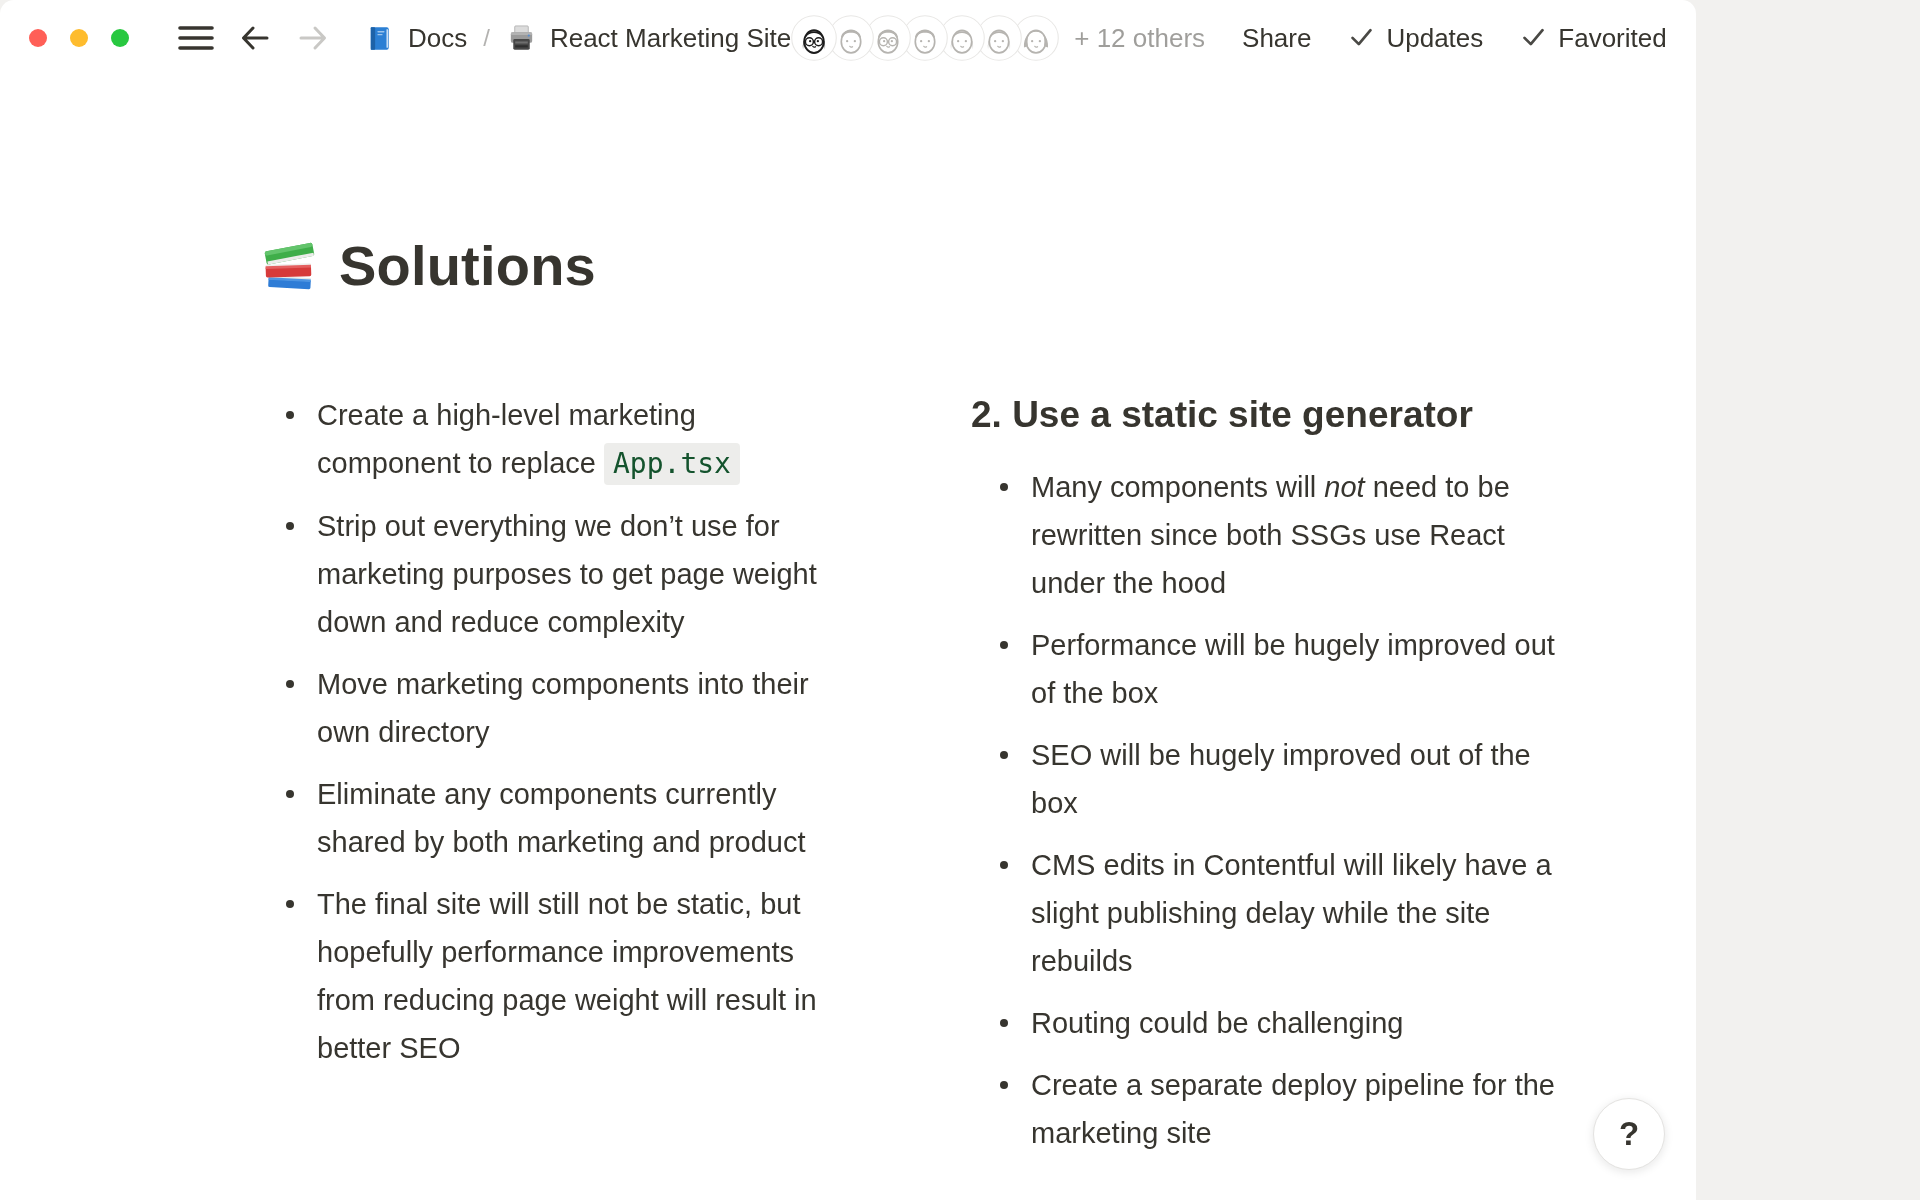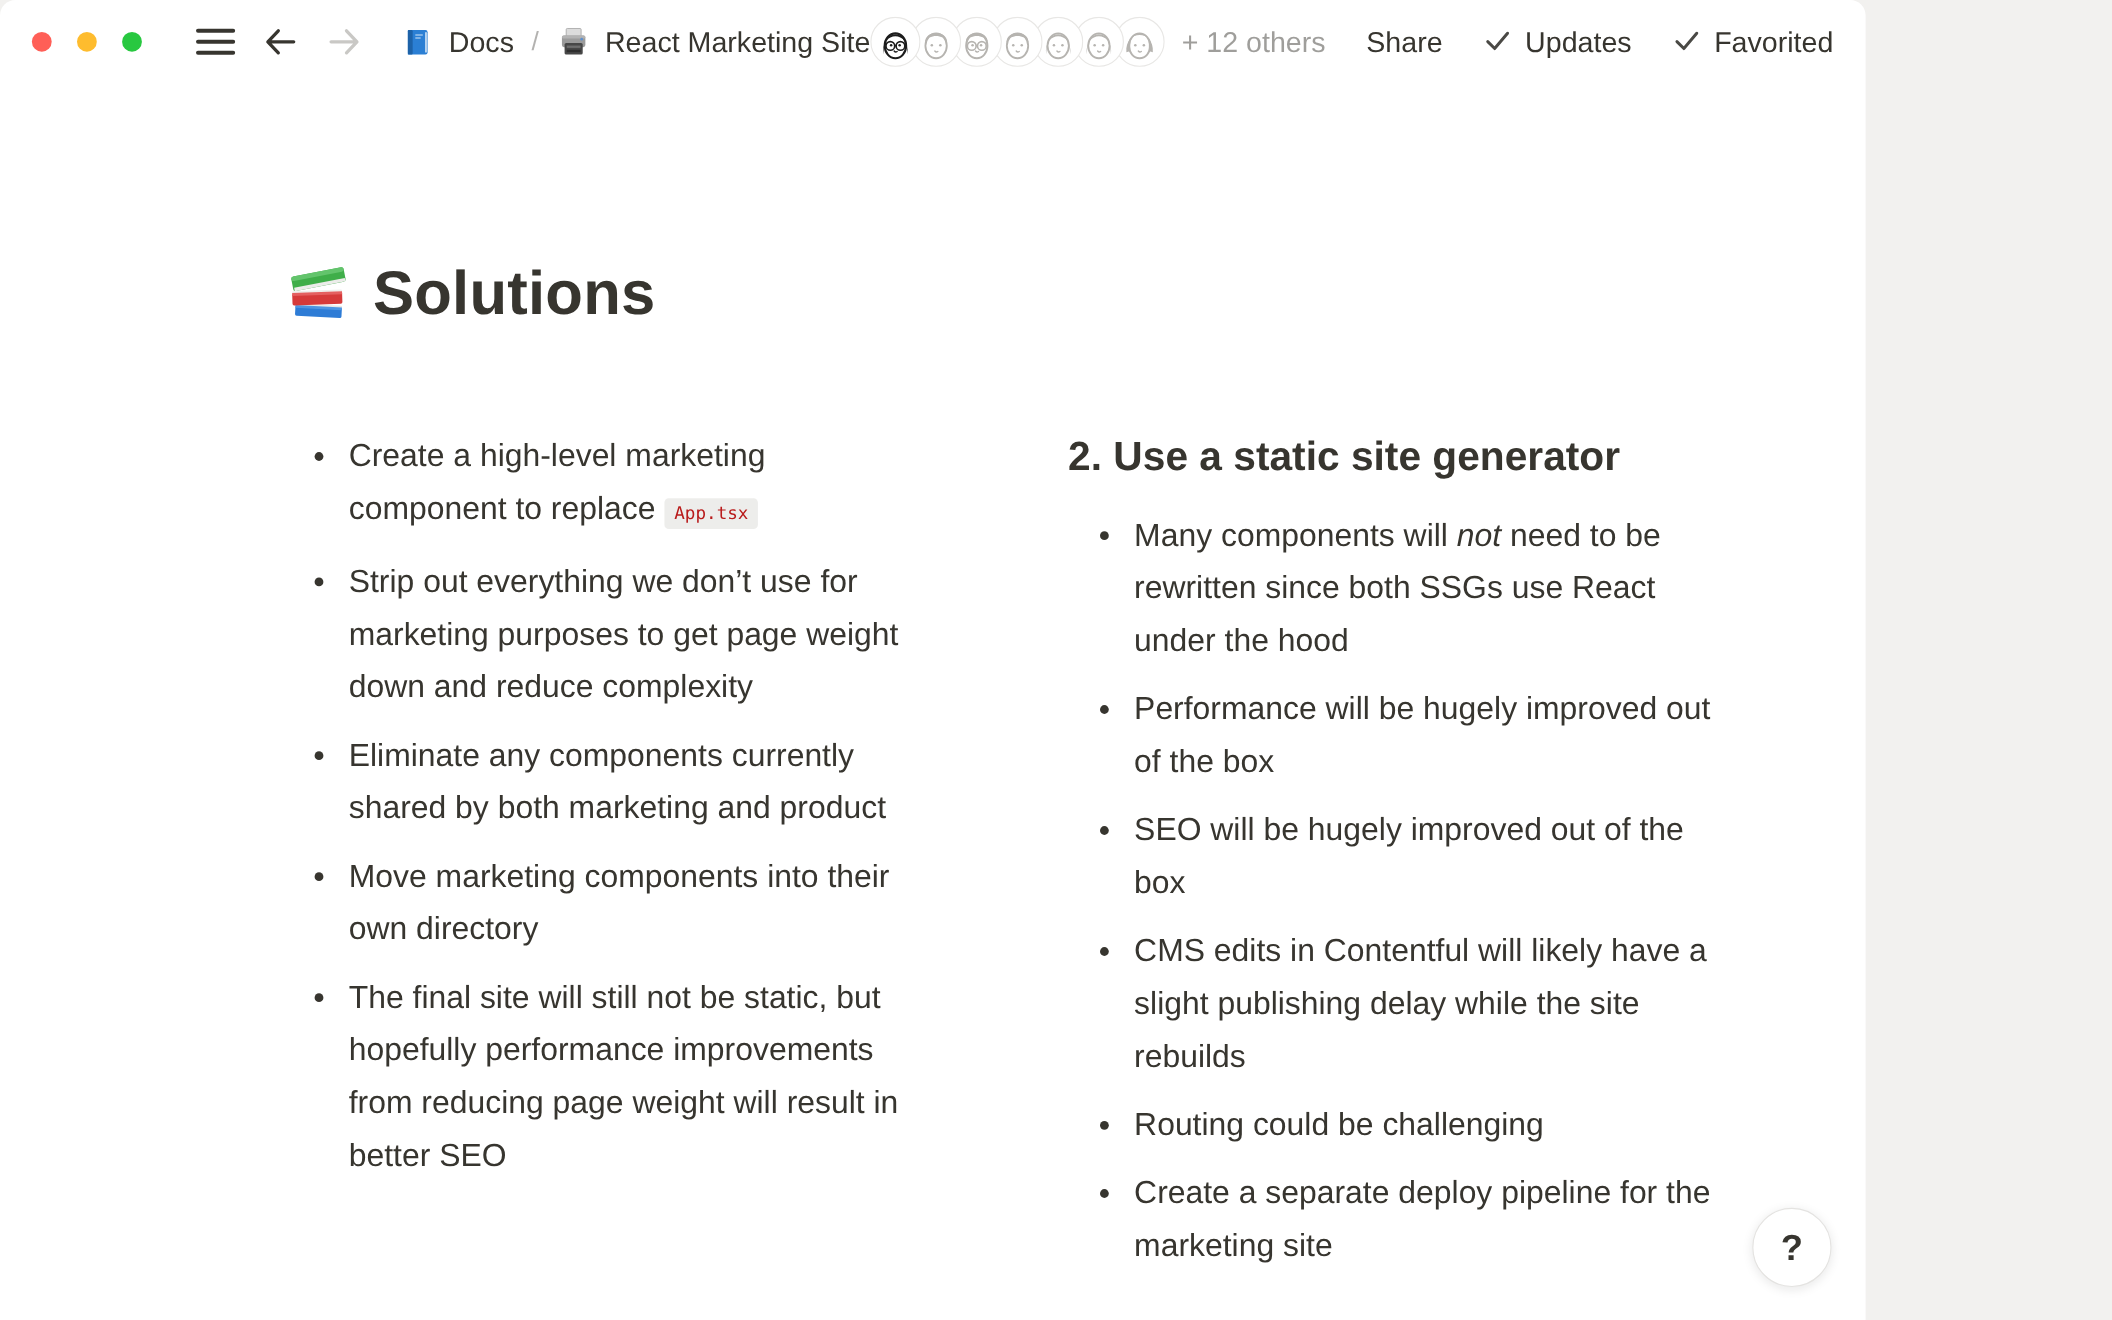--- a/index.html
+++ b/index.html
@@ -47,21 +47,21 @@
   .col li {
     position:relative; width:586px; padding-left:60px;
     font-size:29px; line-height:48px; margin-bottom:14px; cursor:text;
   }
   .col li::before {
     content:""; position:absolute; left:29px; top:20px;
     width:8px; height:8px; border-radius:50%; background:#37352F;
   }
   code.inline {
     font-family:"DejaVu Sans Mono","Liberation Mono",monospace;
-    font-size:16px; color:#b91c1c; background:rgba(135,131,120,0.15);
+    font-size:28px; color:#14532d; background:rgba(135,131,120,0.15);
     border-radius:4px; padding:4px 9px 5px;
   }
   em { font-style:italic; }
   
   .help {
     position:absolute; right:31px; bottom:30px; width:72px; height:72px;
     border-radius:50%; background:#fff; border:1px solid #E4E3E1;
     box-shadow:0 2px 10px rgba(15,15,15,0.10);
     display:flex; align-items:center; justify-content:center;
     font-size:33px; font-weight:600; color:#37352F; cursor:pointer;
@@ -265,22 +265,22 @@
         </svg>
       </span>
       <h1 class="page-title">Solutions</h1>
     </div>
 
     <div class="cols">
       <section class="col">
         <ul>
             <li><span>Create a high-level marketing component to replace </span><code class="inline">App.tsx</code></li>
             <li><span>Strip out everything we don’t use for marketing purposes to get page weight down and reduce complexity</span></li>
+            <li><span>Move marketing components into their own directory</span></li>
             <li><span>Eliminate any components currently shared by both marketing and product</span></li>
-            <li><span>Move marketing components into their own directory</span></li>
             <li><span>The final site will still not be static, but hopefully performance improvements from reducing page weight will result in better SEO</span></li>
           </ul>
       </section>
       <section class="col">
         <h3>2. Use a static site generator</h3>
         <ul>
             <li><span>Many components will </span><em>not</em><span> need to be rewritten since both SSGs use React under the hood</span></li>
             <li><span>Performance will be hugely improved out of the box</span></li>
             <li><span>SEO will be hugely improved out of the box</span></li>
             <li><span>CMS edits in Contentful will likely have a slight publishing delay while the site rebuilds</span></li>

